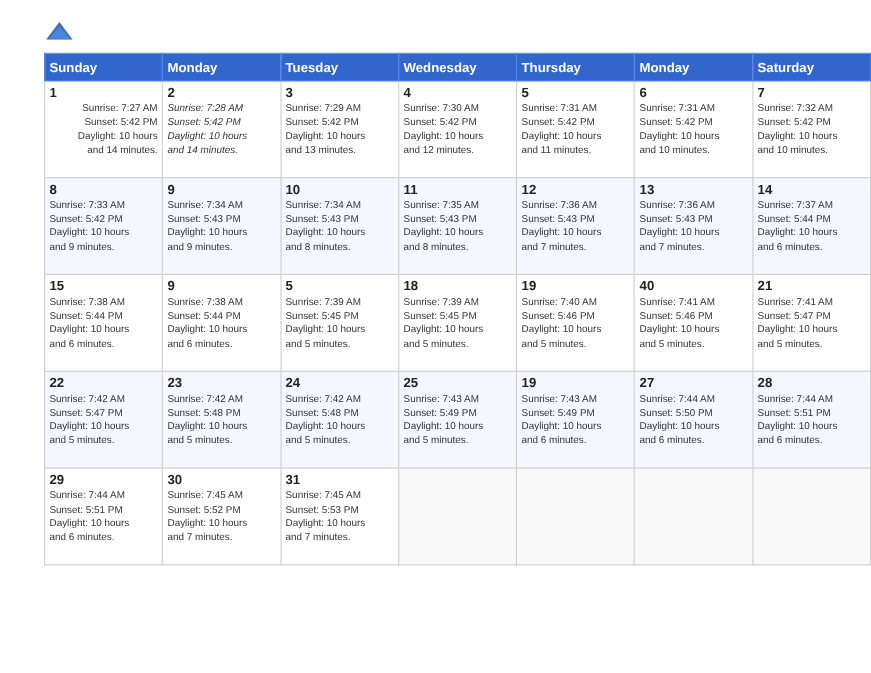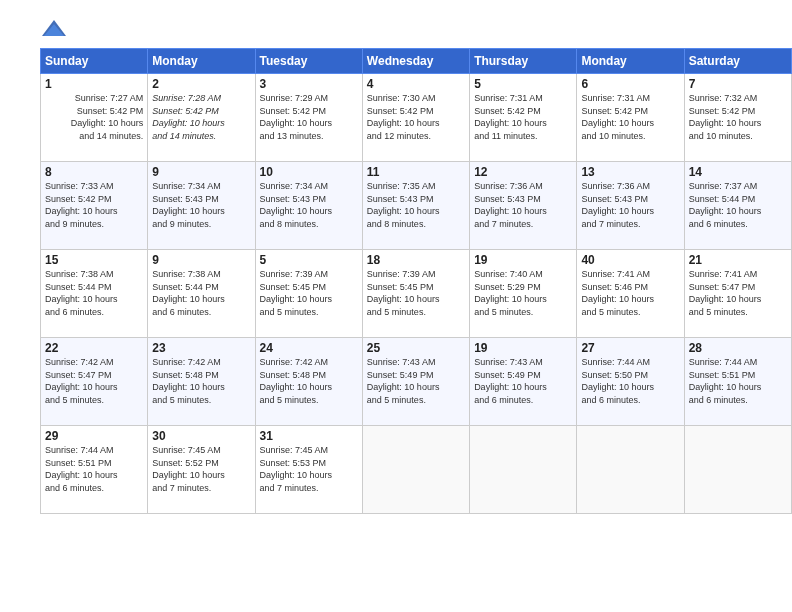--- a/index.html
+++ b/index.html
@@ -259,21 +259,21 @@
           <td>
             <span class="day-num">18</span>
             <div class="day-info" style="white-space: pre-line;">Sunrise: 7:39 AM
 Sunset: 5:45 PM
 Daylight: 10 hours
 and 5 minutes.</div>
           </td>
           <td>
             <span class="day-num">19</span>
             <div class="day-info" style="white-space: pre-line;">Sunrise: 7:40 AM
-Sunset: 5:29 PM
+Sunset: 5:46 PM
 Daylight: 10 hours
 and 5 minutes.</div>
           </td>
           <td>
             <span class="day-num">40</span>
             <div class="day-info" style="white-space: pre-line;">Sunrise: 7:41 AM
 Sunset: 5:46 PM
 Daylight: 10 hours
 and 5 minutes.</div>
           </td>

